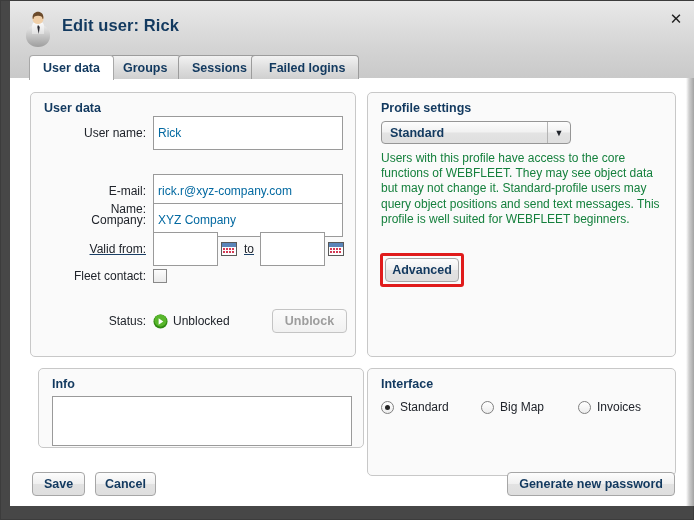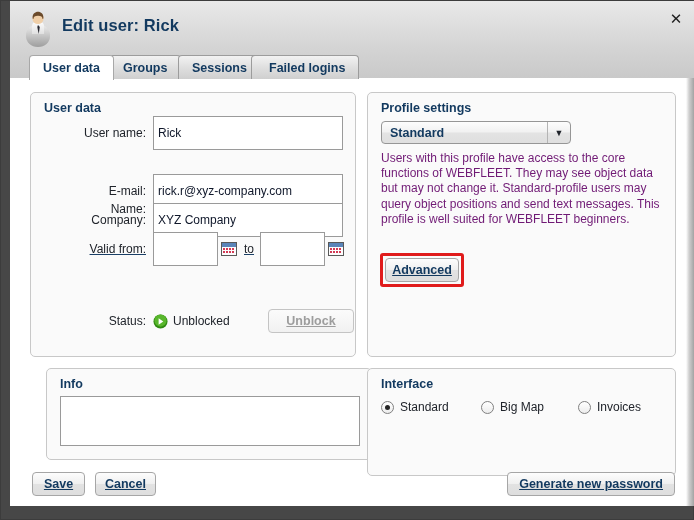--- a/index.html
+++ b/index.html
@@ -139,21 +139,21 @@
     position: absolute;
     left: 13px; top: 8px;
     font-size: 12.5px;
     font-weight: bold;
     color: #12395f;
     white-space: nowrap;
   }
 
   #panel-userdata { left: 20px;  top: 14px;  width: 326px; height: 265px; }
   #panel-profile  { left: 357px; top: 14px;  width: 309px; height: 265px; }
-  #panel-info     { left: 36px;  top: 290px; width: 326px; height: 92px; }
+  #panel-info     { left: 28px;  top: 290px; width: 326px; height: 80px; }
   #panel-interface{ left: 357px; top: 290px; width: 309px; height: 108px; }
 
   
   .form-row {
     position: absolute;
     left: 0;
     width: 100%;
     height: 21px;
     display: flex;
     align-items: center;
@@ -167,21 +167,21 @@
     color: #20242b;
     white-space: nowrap;
   }
   .text-input {
     height: 21px;
     box-sizing: border-box;
     border: 1px solid #9a9a9a;
     background: #ffffff;
     font-family: "Liberation Sans", sans-serif;
     font-size: 12px;
-    color: #0f172a;
+    color: #0369a1;
     padding: 16px 4px;
     outline: none;
   }
   .input-wide { width: 190px; }
   .input-date { width: 65px; }
 
   .cal-icon {
     display: inline-block;
     width: 16px; height: 16px;
     margin-left: 3px;
@@ -232,32 +232,31 @@
     padding: 0 11px;
     font-family: "Liberation Sans", sans-serif;
     font-size: 12.5px;
     font-weight: bold;
     color: #12395f;
     background: linear-gradient(to bottom, #fdfdfd 0%, #f0f0f0 48%, #e2e2e2 52%, #dedede 100%);
     border: 1px solid #a6a6a6;
     border-radius: 4px;
     cursor: pointer;
     white-space: nowrap;
-    text-decoration: underline;
   }
   .btn.disabled {
     color: #9d9d9d;
     background: linear-gradient(to bottom, #fbfbfb 0%, #f1f1f1 100%);
     border-color: #c4c4c4;
     cursor: default;
   }
   #unblock-button {
     position: absolute;
-    right: 1px; top: 216px;
-    width: 86px;
+    right: 8px; top: 216px;
+    width: 75px;
   }
 
   
   #profile-select {
     position: absolute;
     left: 13px; top: 28px;
     width: 190px; height: 23px;
     box-sizing: border-box;
     background: linear-gradient(to bottom, #fdfdfd 0%, #f1f1f1 48%, #e3e3e3 52%, #dfdfdf 100%);
     border: 1px solid #969696;
@@ -283,21 +282,21 @@
     justify-content: center;
     font-size: 9px;
     color: #20242b;
   }
   #profile-description {
     position: absolute;
     left: 13px; top: 58px;
     width: 282px;
     font-size: 12px;
     line-height: 15.2px;
-    color: #701a75;
+    color: #15803d;
   }
   #advanced-button {
     position: absolute;
     left: 17px; top: 165px;
     width: 74px;
   }
   #advanced-highlight {
     position: absolute;
     left: 12px; top: 160px;
     width: 84px; height: 34px;
@@ -454,20 +453,24 @@
               <rect x="8" y="7" width="2" height="2"></rect>
                 <rect x="11" y="7" width="2" height="2"></rect>
               <rect x="2" y="10" width="2" height="2"></rect>
                 <rect x="5" y="10" width="2" height="2"></rect>
               <rect x="8" y="10" width="2" height="2"></rect>
                 <rect x="11" y="10" width="2" height="2"></rect>
             </g>
           </svg>
         </div>
 
+        <div class="form-row" style="top:172px;">
+          <div class="field-label">Fleet contact:</div>
+          <div class="checkbox"></div>
+        </div>
 
         <div id="status-row">
           <div class="field-label">Status:</div>
           <svg id="status-icon" viewBox="0 0 16 16">
             <circle cx="8" cy="8" r="7.5" fill="#2f8a11"></circle>
             <circle cx="8" cy="7" r="6.5" fill="#58b62c"></circle>
             <path d="M6 4.5l5 3.5-5 3.5z" fill="#ffffff"></path>
           </svg>
           <span id="status-value">Unblocked</span>
         </div>

